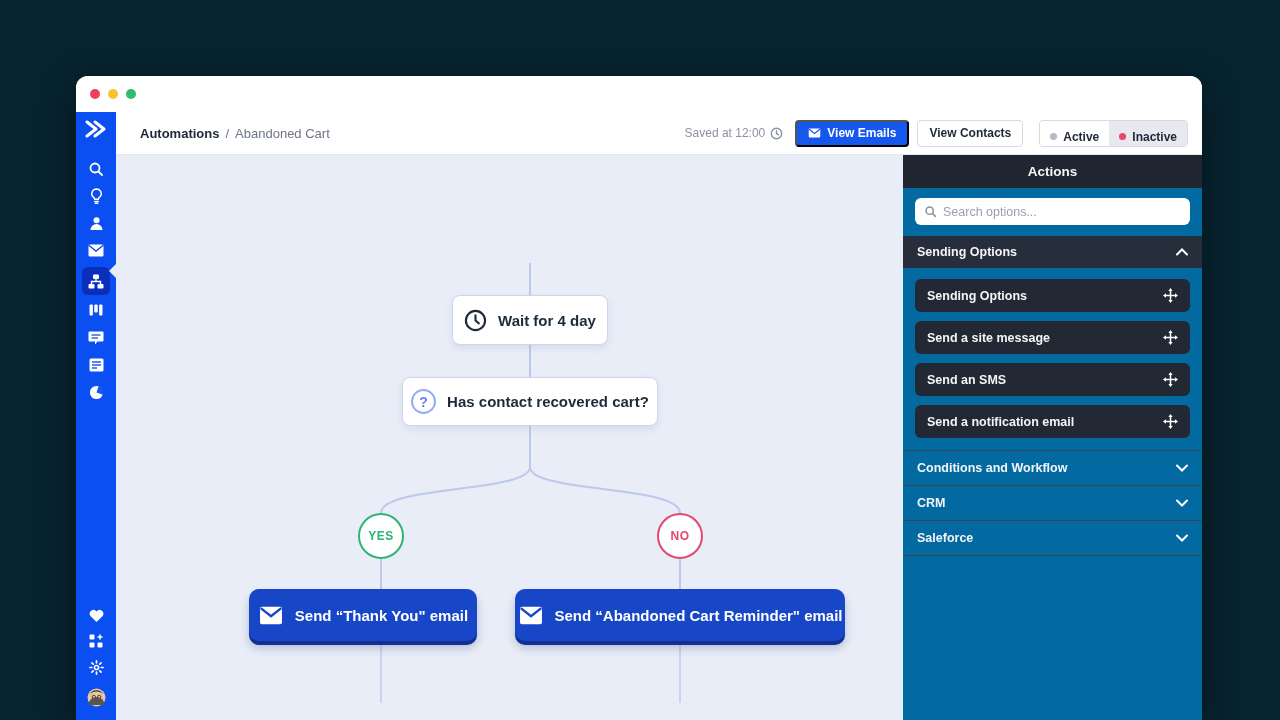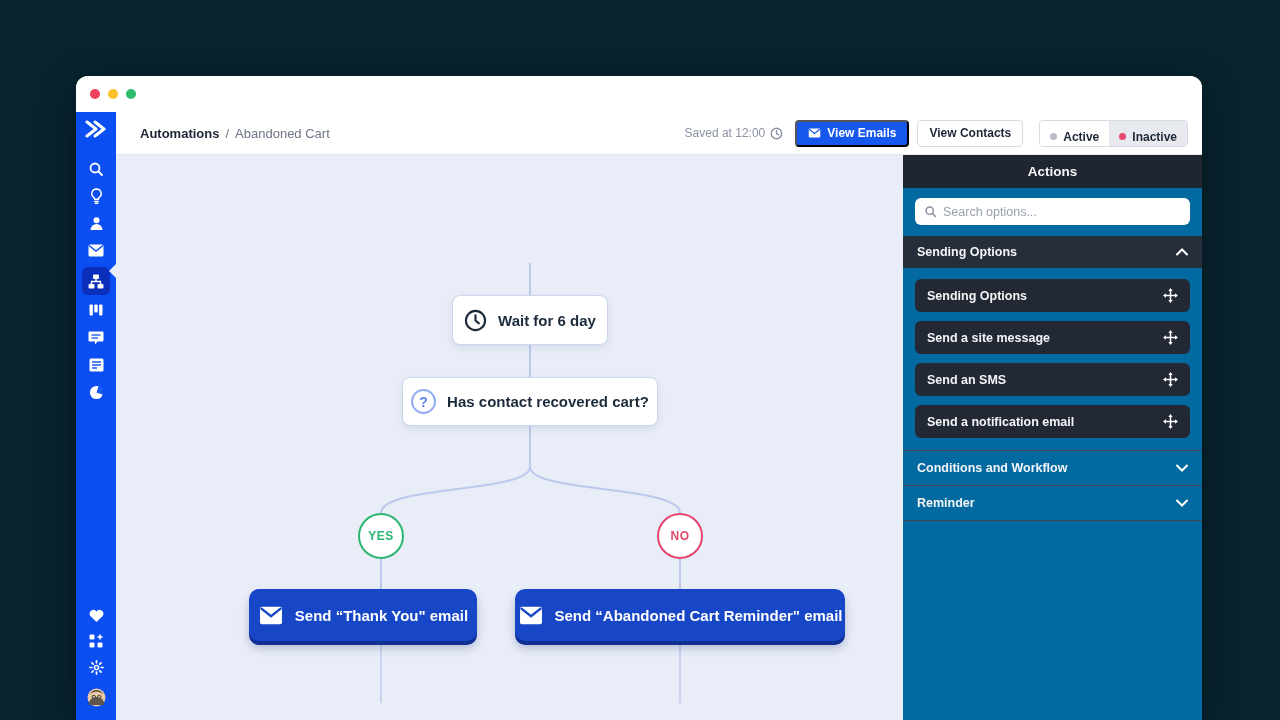--- a/index.html
+++ b/index.html
@@ -268,21 +268,21 @@
               <line x1="564" y1="486" x2="564" y2="548" opacity="0.7"></line>
             </g>
           </svg>
 
 
           <div class="node node-soft node-wait">
             <svg width="23" height="23" viewBox="0 0 24 24">
                 <circle cx="12" cy="12" r="10" stroke="#1b2a3a" stroke-width="2.2" fill="none"></circle>
                 <path d="M12 6.5 V12 l3.5 3" stroke="#1b2a3a" stroke-width="2.2" fill="none" stroke-linecap="round"></path>
               </svg>
-            <span>Wait for 6 day</span>
+            <span>Wait for 4 day</span>
           </div>
 
           <div class="node node-soft node-question">
             <span class="q-circle">?</span>
             <span>Has contact recovered cart?</span>
           </div>
 
           <div class="branch-circle circle-yes">
             <span>YES</span>
           </div>
@@ -389,21 +389,27 @@
             </div>
           </div>
 
           <div class="section-head section-collapsed">
             <span>Conditions and Workflow</span>
             <svg width="12" height="8" viewBox="0 0 12 8">
                 <path d="M1 1.5 L6 6.5 L11 1.5" stroke="#fff" stroke-width="2" fill="none" stroke-linecap="round"></path>
               </svg>
           </div>
           <div class="section-head section-collapsed">
-            <span>Reminder</span>
+            <span>CRM</span>
+            <svg width="12" height="8" viewBox="0 0 12 8">
+                <path d="M1 1.5 L6 6.5 L11 1.5" stroke="#fff" stroke-width="2" fill="none" stroke-linecap="round"></path>
+              </svg>
+          </div>
+          <div class="section-head section-collapsed">
+            <span>Saleforce</span>
             <svg width="12" height="8" viewBox="0 0 12 8">
                 <path d="M1 1.5 L6 6.5 L11 1.5" stroke="#fff" stroke-width="2" fill="none" stroke-linecap="round"></path>
               </svg>
           </div>
 
           <div class="panel-rest"></div>
         </aside>
 
       </div>
     </div>

